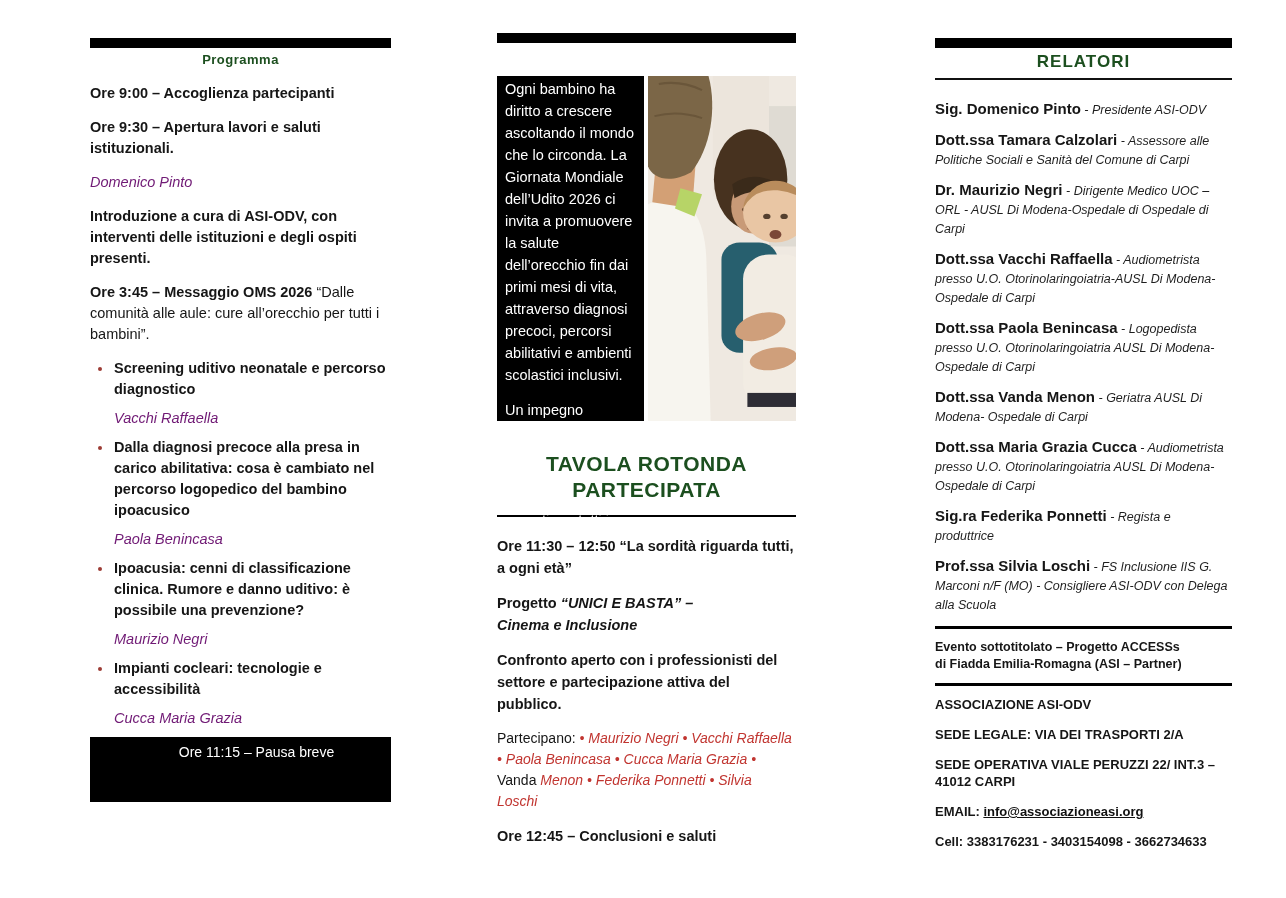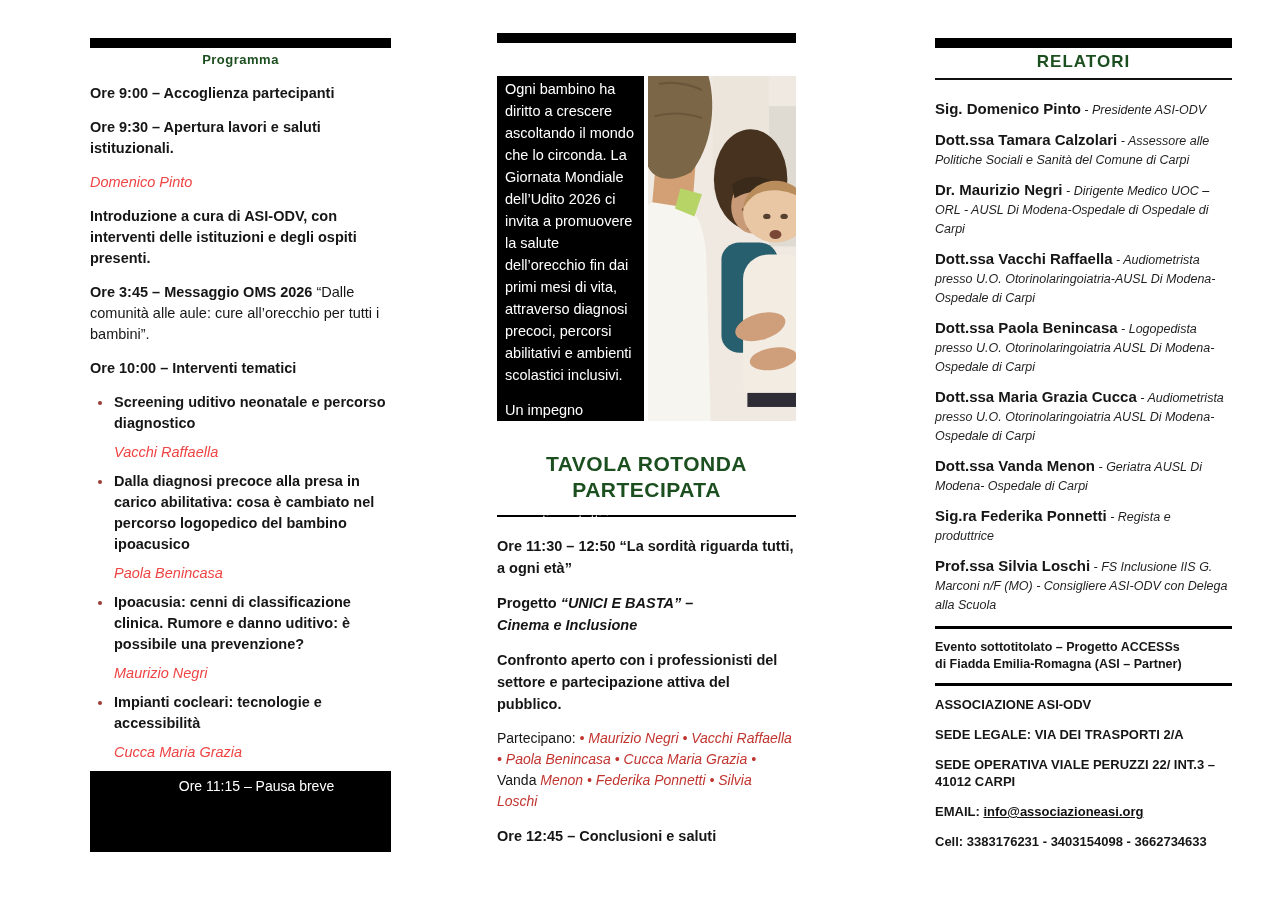--- a/index.html
+++ b/index.html
@@ -15,26 +15,26 @@
 
   .green { color:#1c4f1f; }
   .b   { font-weight:bold; }
   .i   { font-style:italic; }
   .reg { font-weight:normal; }
 
   
   .col-left .topbar { margin-bottom:4px; }
   .title-sm { font-size:13px; font-weight:bold; text-align:center; margin:2px 0 16px; letter-spacing:.5px; }
   .col-left p { font-size:14.5px; line-height:21px; margin:0 0 13px; }
-  .red-name { color:#ef4444; font-style:italic; font-weight:normal; }
+  .red-name { color:#701a75; font-style:italic; font-weight:normal; }
   .bl-row { display:flex; margin:0 0 8px; padding-left:6px; }
   .bullet-dot { flex:none; width:4px; height:4px; border-radius:50%; background:#9c3c34; margin:9px 12px 0 2px; }
   .bl-text { font-weight:bold; font-size:14.5px; line-height:21px; }
   .col-left p.bl-speaker { margin:0 0 8px 24px; }
-  .pausa { background:#000; color:#fff; height:81px; box-sizing:border-box; padding-top:7px; text-align:center; font-size:14px; margin-top:0;padding-left:32px; }
+  .pausa { background:#000; color:#fff; height:65px; box-sizing:border-box; padding-top:7px; text-align:center; font-size:14px; margin-top:0;padding-left:32px; }
 
   
   .info-row { display:flex; gap:4px; margin-top:33px; height:345px; }
   .info-box { width:147px; flex:none; box-sizing:border-box; background:#000; color:#fff; padding:2px 8px; font-size:11.5px; line-height:14.5px; }
   .info-box p { margin:0 0 14px; }
   .photo { flex:1; overflow:hidden; }
   .photo svg { width:100%; height:100%; display:block; }
   .mid-title { font-size:21px; line-height:26px; font-weight:bold; text-align:center; margin:30px 0 12px; letter-spacing:.5px; }
   .rule { border:none; border-top:2px solid #000; margin:0 0 18px; }
   .col-mid p { font-size:14.5px; line-height:22px; margin:0 0 13px; }
@@ -60,21 +60,20 @@
 
   <section class="col col-left">
     <div class="topbar"></div>
     <h2 class="title-sm green">Programma</h2>
 
     <p class="b">Ore 9:00 – Accoglienza partecipanti</p>
     <p class="b">Ore 9:30 – Apertura lavori e saluti istituzionali.</p>
     <p class="red-name">Domenico Pinto</p>
     <p class="b"> Introduzione a cura di ASI-ODV, con interventi delle istituzioni e degli ospiti presenti.</p>
     <p><span class="b">Ore 3:45 – Messaggio OMS 2026 </span><span class="reg">“Dalle comunità alle aule: cure all’orecchio per tutti i bambini”.</span></p>
-    <p class="b">Ore 10:00 – Interventi tematici</p>
 
     <div class="bl">
       <div class="bl-row">
         <span class="bullet-dot"></span>
         <span class="bl-text">Screening uditivo neonatale e percorso diagnostico</span>
       </div>
       <p class="red-name bl-speaker">Vacchi Raffaella</p>
     </div>
 
     <div class="bl">
@@ -166,22 +165,22 @@
   <section class="col col-right">
     <div class="topbar"></div>
     <h2 class="title-sm green relatori">RELATORI</h2>
     <hr class="thin-rule">
 
     <p class="speaker"><span class="sp-name">Sig. Domenico Pinto</span><span class="sp-role"> - Presidente ASI-ODV</span></p>
     <p class="speaker"><span class="sp-name">Dott.ssa Tamara Calzolari</span><span class="sp-role"> - Assessore alle Politiche Sociali e Sanità del Comune di Carpi</span></p>
     <p class="speaker"><span class="sp-name">Dr. Maurizio Negri</span><span class="sp-role"> - Dirigente Medico UOC – ORL - AUSL Di Modena-Ospedale di Ospedale di Carpi</span></p>
     <p class="speaker"><span class="sp-name">Dott.ssa Vacchi Raffaella</span><span class="sp-role"> - Audiometrista presso U.O. Otorinolaringoiatria-AUSL Di Modena- Ospedale di Carpi</span></p>
     <p class="speaker"><span class="sp-name">Dott.ssa Paola Benincasa</span><span class="sp-role"> - Logopedista presso U.O. Otorinolaringoiatria AUSL Di Modena- Ospedale di Carpi</span></p>
+    <p class="speaker"><span class="sp-name">Dott.ssa Vanda Menon</span><span class="sp-role"> - Geriatra AUSL Di Modena- Ospedale di Carpi</span></p>
     <p class="speaker"><span class="sp-name">Dott.ssa Maria Grazia Cucca</span><span class="sp-role"> - Audiometrista presso U.O. Otorinolaringoiatria AUSL Di Modena- Ospedale di Carpi</span></p>
-    <p class="speaker"><span class="sp-name">Dott.ssa Vanda Menon</span><span class="sp-role"> - Geriatra AUSL Di Modena- Ospedale di Carpi</span></p>
     <p class="speaker"><span class="sp-name">Sig.ra Federika Ponnetti</span><span class="sp-role"> - Regista e produttrice</span></p>
     <p class="speaker"><span class="sp-name">Prof.ssa Silvia Loschi</span><span class="sp-role"> - FS Inclusione IIS G. Marconi n/F (MO) - Consigliere ASI-ODV con Delega alla Scuola</span></p>
 
     <hr class="thick-rule">
     <p class="note"><span>Evento sottotitolato – Progetto ACCESSs</span><br><span> di Fiadda Emilia-Romagna (ASI – Partner)</span></p>
     <hr class="thick-rule">
 
     <p class="org">ASSOCIAZIONE ASI-ODV</p>
     <p class="org">SEDE LEGALE: VIA DEI TRASPORTI 2/A</p>
     <p class="org">SEDE OPERATIVA VIALE PERUZZI 22/ INT.3 – 41012 CARPI</p>

